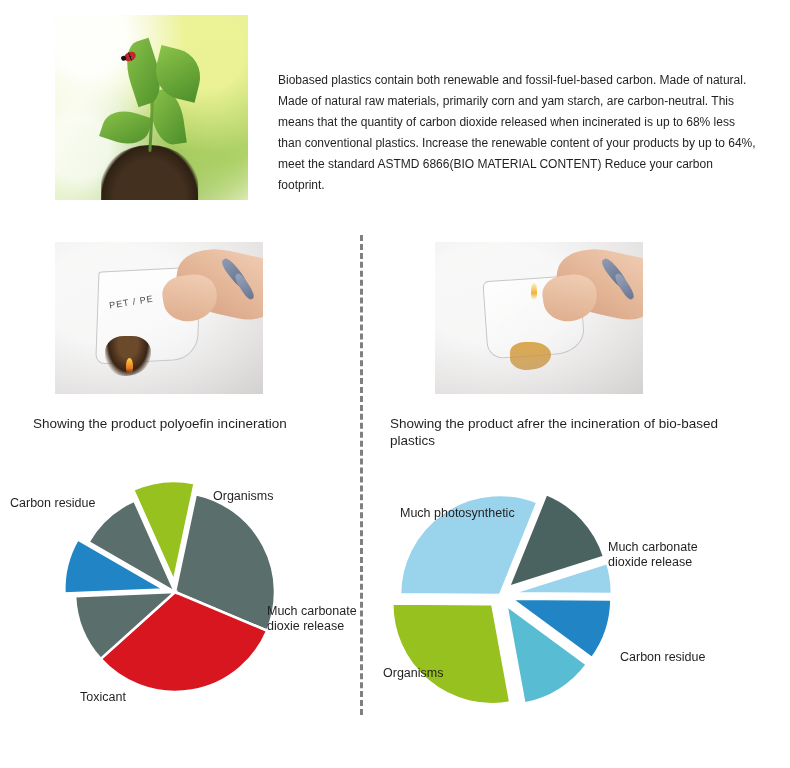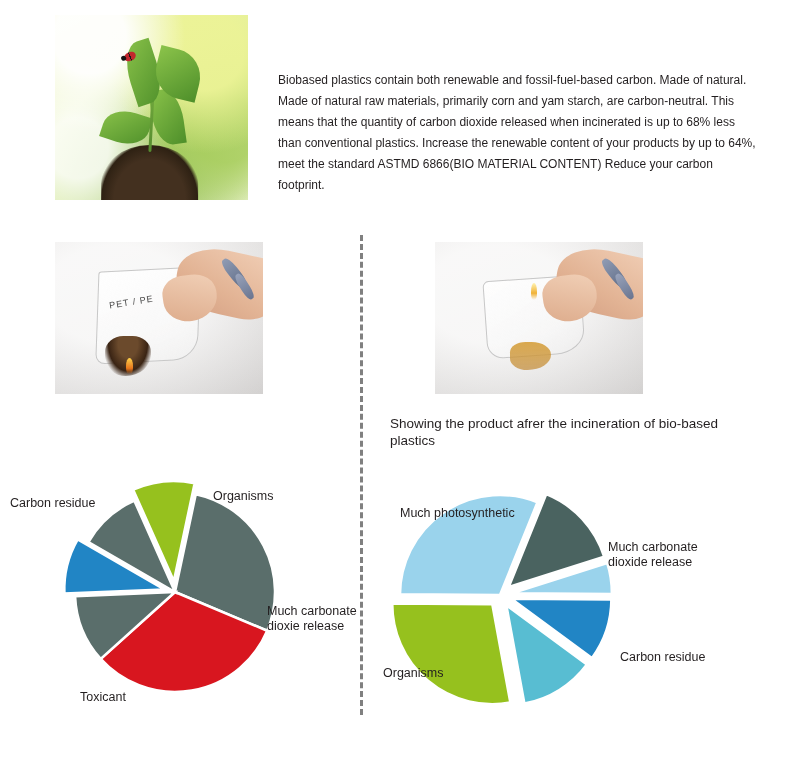--- a/index.html
+++ b/index.html
@@ -195,20 +195,21 @@
     <div class="wall-shade"></div>
     <div class="bag"></div>
     <div class="drip"></div>
     <div class="flame"></div>
     <div class="arm"></div>
     <div class="hand"></div>
     <div class="bracelet"></div>
     <div class="bracelet2"></div>
   </div>
 
+  <div class="caption left">Showing the product polyoefin incineration</div>
   <div class="caption right">Showing the product afrer the incineration of bio-based plastics</div>
 
   <div class="pie-wrap left">
     <svg width="365" height="250" viewBox="0 0 365 250">
       <g id="pie-left-slices">
           <path d="M 175 122 L 195.79116908177593 24.185239926619445 A 100 100 0 0 1 267.18631515885005 160.7515586452103 Z" fill="#5a6e6b" stroke="#ffffff" stroke-width="2.5"></path>
           <path d="M 175 122 L 267.18631515885005 160.7515586452103 A 100 100 0 0 1 100.6855174522606 188.91306063588584 Z" fill="#d8161f" stroke="#ffffff" stroke-width="2.5"></path>
           <path d="M 175 122 L 100.6855174522606 188.91306063588584 A 100 100 0 0 1 75.08771699011416 126.18756537291993 Z" fill="#5a6e6b" stroke="#ffffff" stroke-width="2.5"></path>
           <path d="M 164.317522920994 119.37613196663561 L 64.40523991110817 123.56369733955555 A 100 100 0 0 1 77.71498254255015 69.3761319666356 Z" fill="#2185c5" stroke="#ffffff" stroke-width="2.5"></path>
           <path d="M 175 122 L 88.39745962155614 71.99999999999999 A 100 100 0 0 1 134.32633569242 30.645454235739905 Z" fill="#5a6e6b" stroke="#ffffff" stroke-width="2.5"></path>

